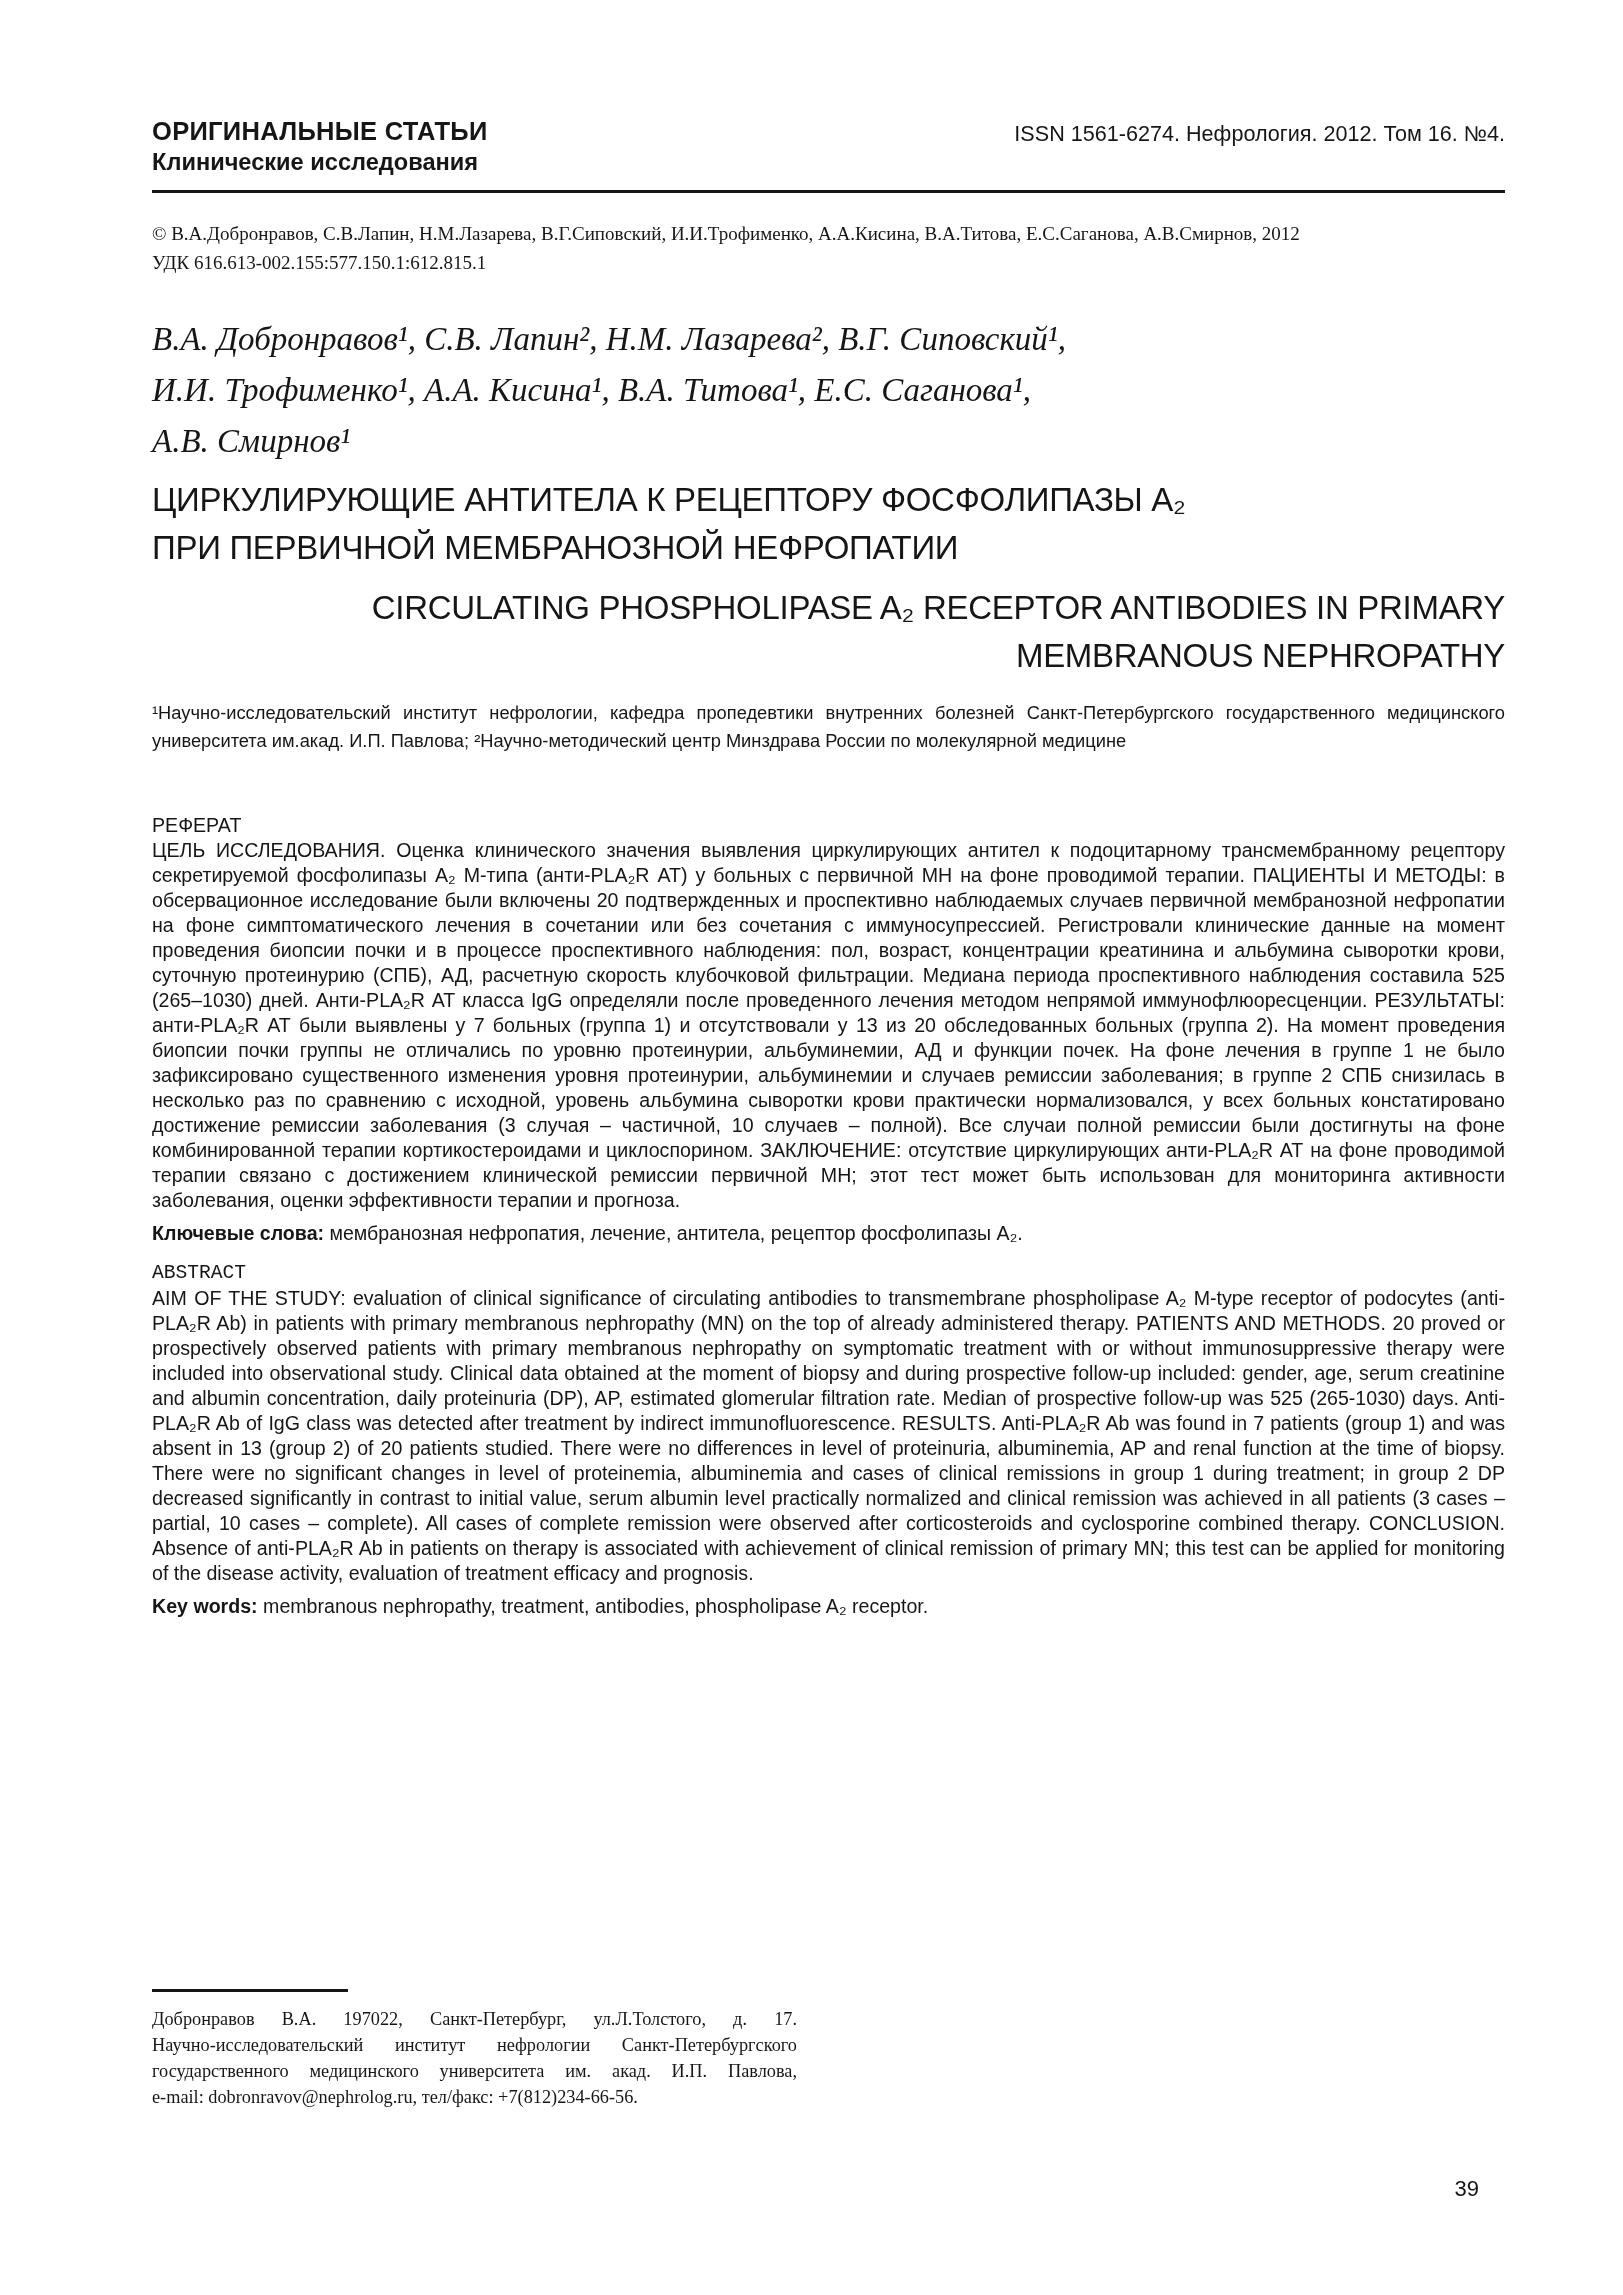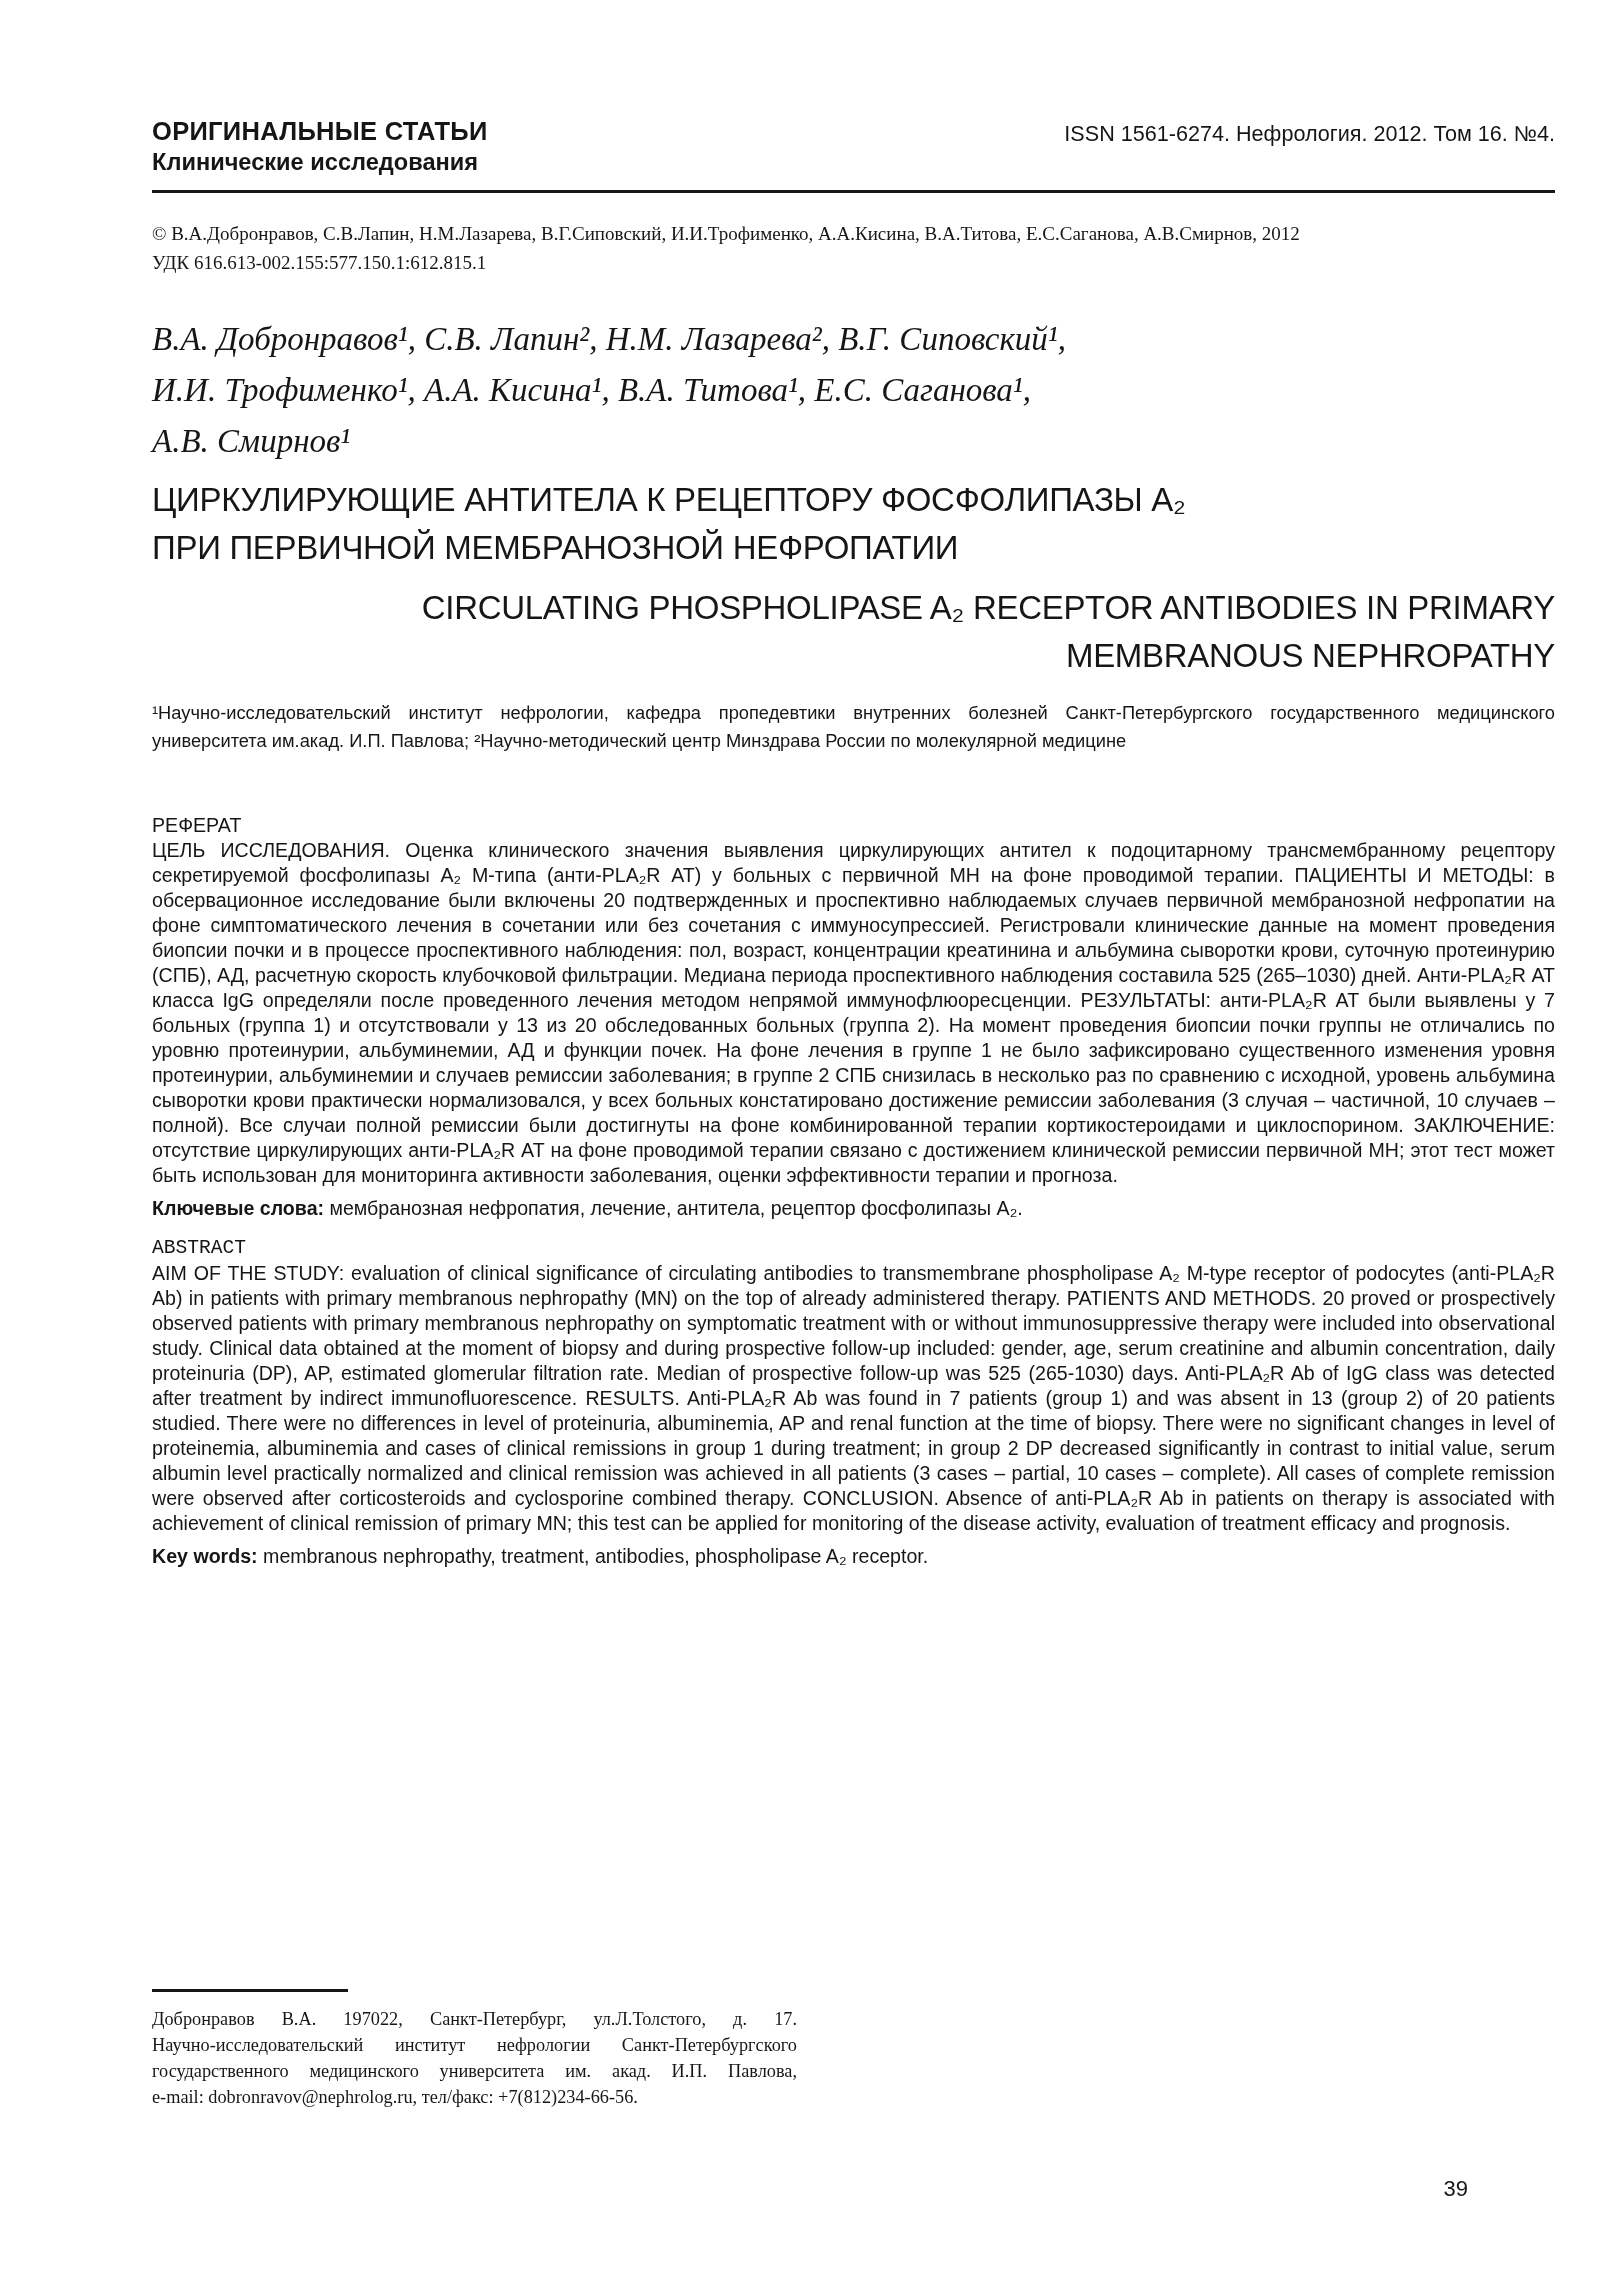--- a/index.html
+++ b/index.html
@@ -10,21 +10,21 @@
   }
   *{margin:0;padding:0;box-sizing:border-box;}
   html,body{background:#ffffff;}
   .page{
     position:relative;
     width:1623px;
     height:2295px;
     margin:0 auto;
     background:var(--paper);
     color:var(--ink);
-    padding:116px 68px 0 152px;
+    padding:116px 118px 0 152px;
     overflow:hidden;
   }
   
   .header{display:flex;justify-content:space-between;align-items:flex-start;}
   .rubric-title{font:700 25.5px/1.22 var(--sans);letter-spacing:0.3px;}
   .rubric-subtitle{font:700 23.6px/1.3 var(--sans);}
   .issn{font:400 21.6px/1.2 var(--sans);margin-top:5.2px;}
   .header-rule{height:3.3px;background:var(--ink);margin-top:11.8px;}
   
   .copyright{font:400 19px/1.25 var(--serif);margin-top:29px;}
@@ -41,21 +41,21 @@
   .abs-text{font:400 19.6px/25px var(--sans);text-align:justify;}
   .abs-text .i{}
   .keywords{margin-top:7.9px;font:400 19.6px/25px var(--sans);text-align:justify;}
   .keywords .b{font-weight:700;}
   
   .footer{position:absolute;left:152px;top:1989px;width:645px;}
   .footer-rule{width:196px;height:2.6px;background:var(--ink);}
   .correspondence{margin-top:14.4px;font:400 18.3px/26px var(--serif);}
   .correspondence div{text-align:justify;text-align-last:justify;}
   .correspondence div:last-child{text-align-last:left;}
-  .page-number{position:absolute;top:2178px;right:155px;font:400 22px/1 var(--sans);}
+  .page-number{position:absolute;top:2178px;right:144px;font:400 22px/1 var(--sans);}
 </style>
 </head>
 <body>
 
 <div class="page">
 
   <div class="header">
     <div class="header-left">
       <div class="rubric-title">ОРИГИНАЛЬНЫЕ СТАТЬИ</div>
       <div class="rubric-subtitle">Клинические исследования</div>

